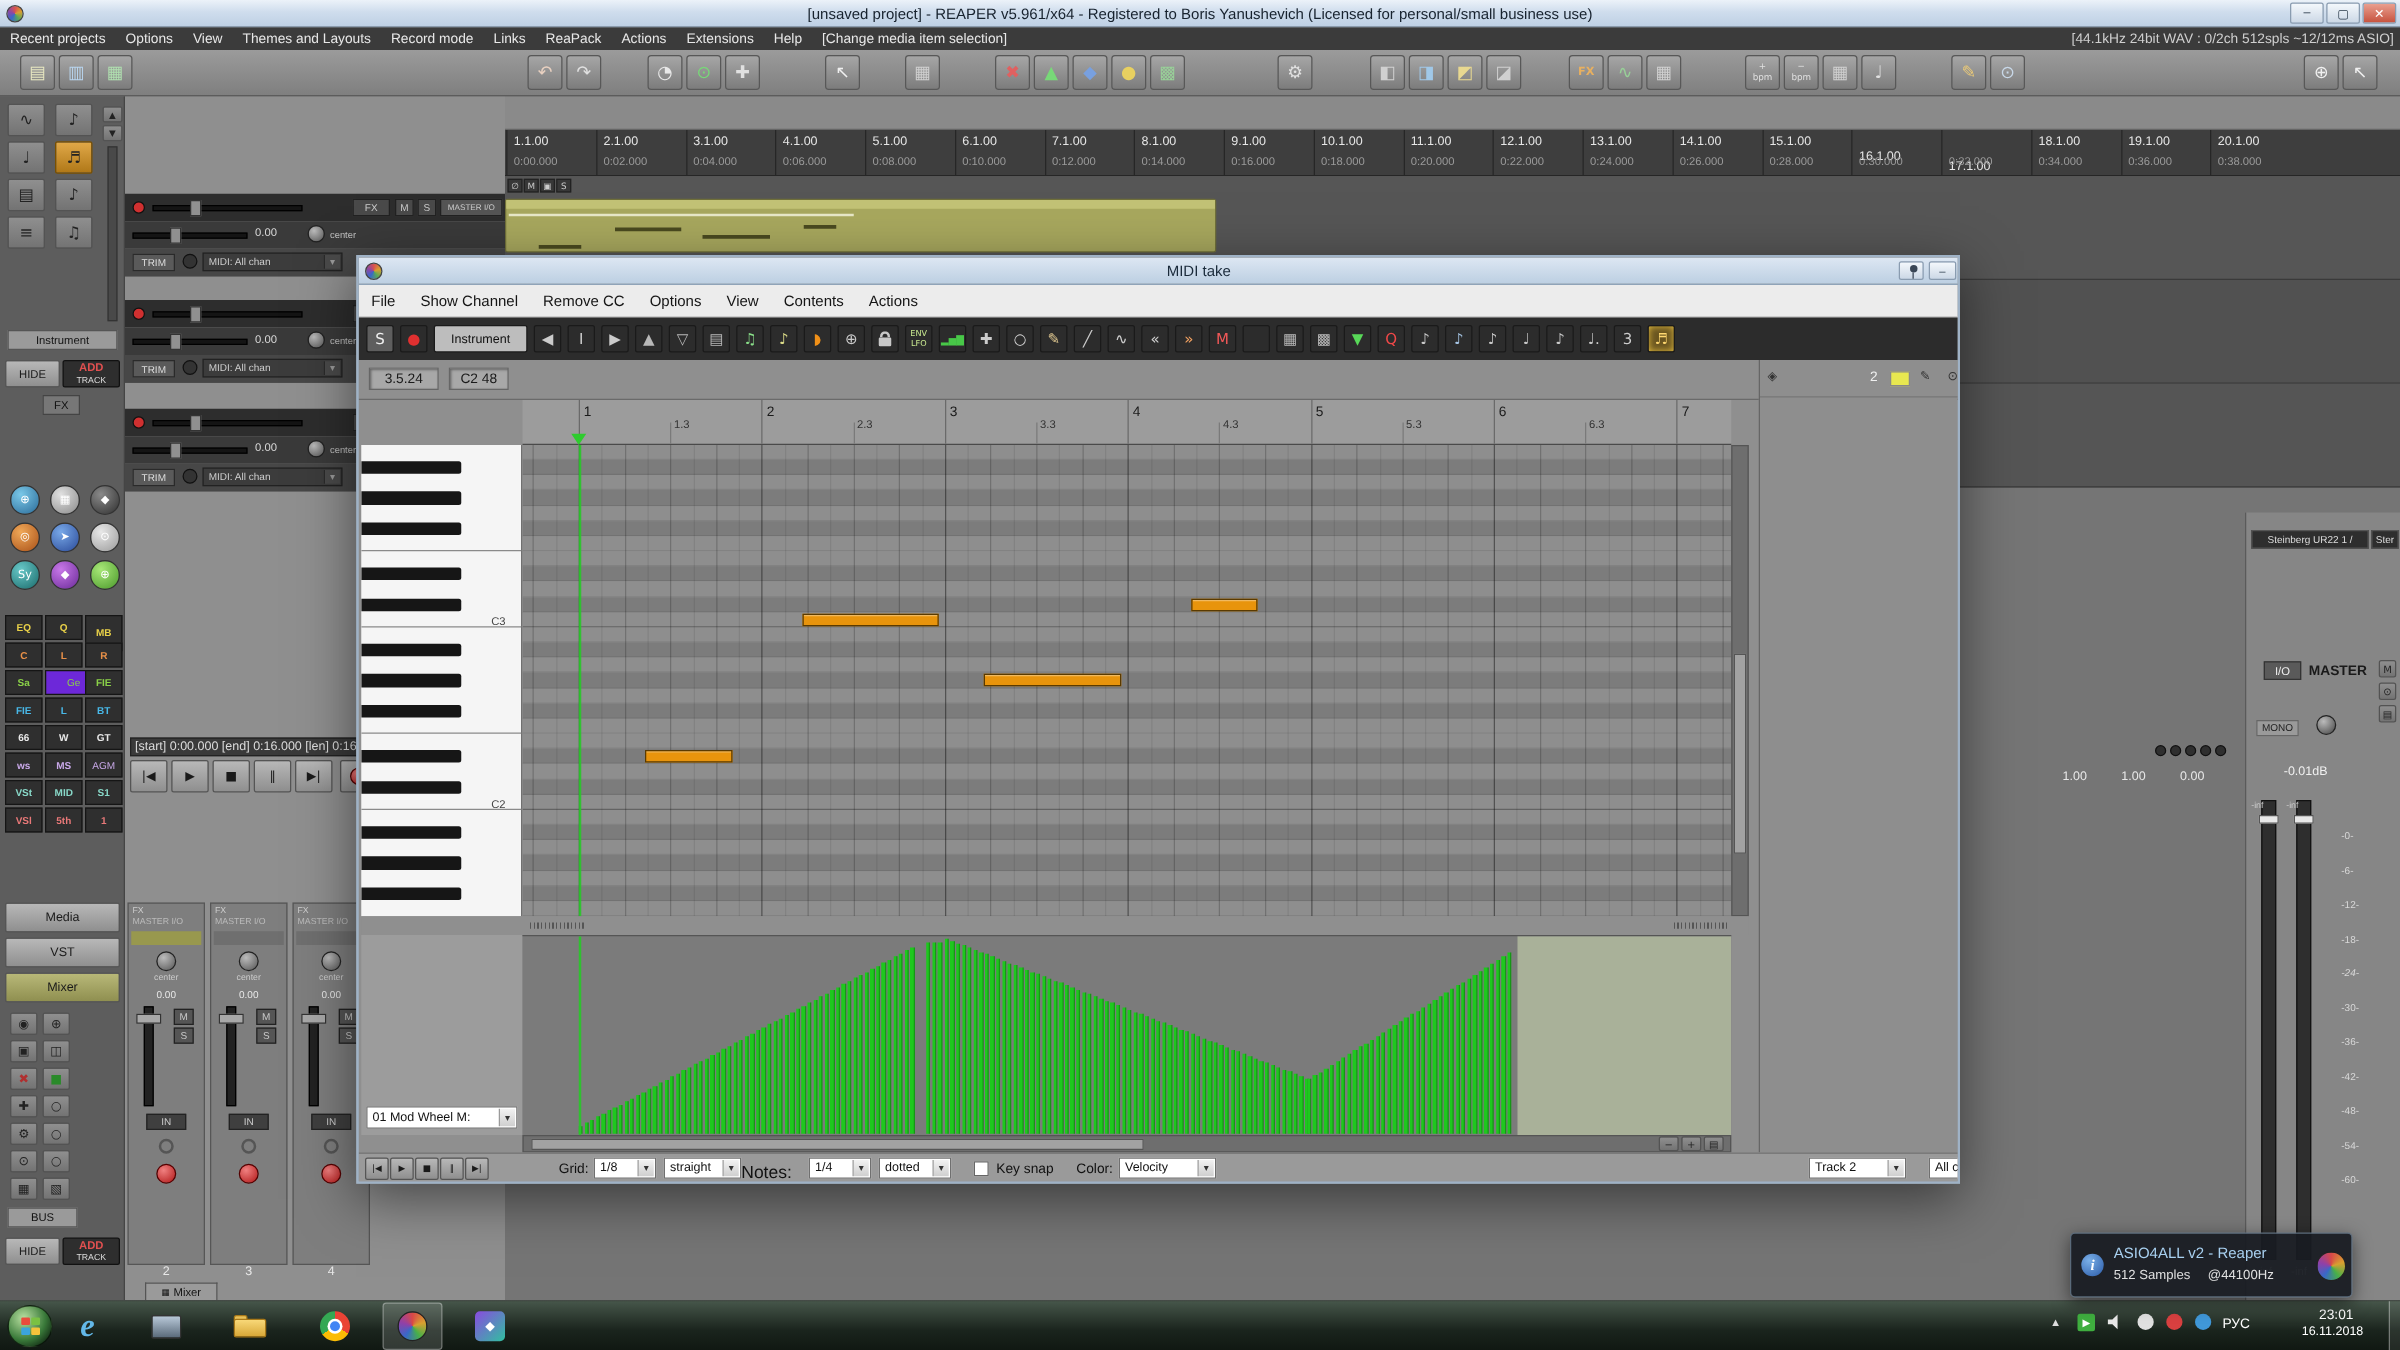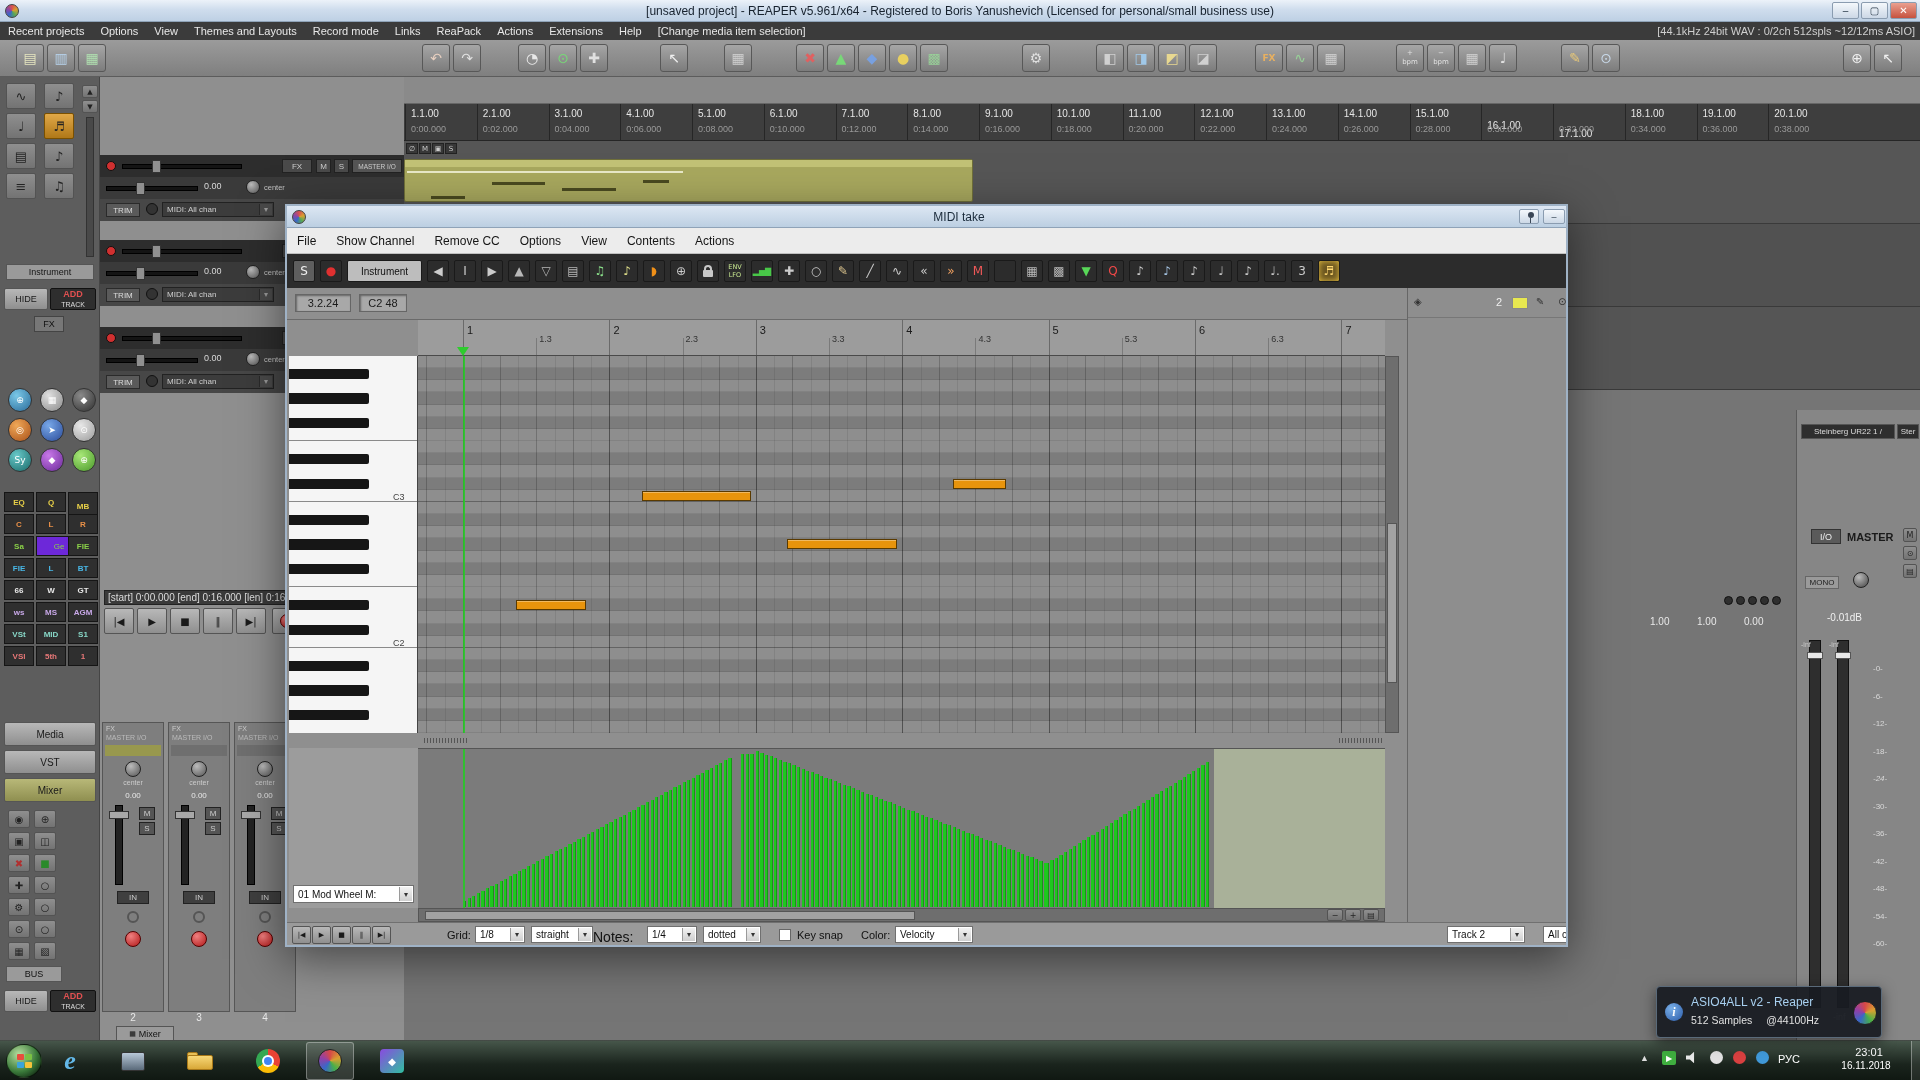--- a/index.html
+++ b/index.html
@@ -163,21 +163,21 @@
       <div class="chip abs" style="left: 36px; top: 459px; width: 46px; height: 20px; background: #6d28d9; border: 1px solid rgb(21, 21, 21); color: rgb(138, 208, 72); font-size: 8px; font-weight: normal;">Ge</div>
       <div class="chip abs" style="left: 68px; top: 459px; width: 30px; height: 20px; background: rgb(47, 47, 47); border: 1px solid rgb(21, 21, 21); color: rgb(138, 208, 72); font-size: 8px; font-weight: bold;">FIE</div>
       <div class="chip abs" style="left: 4px; top: 481px; width: 30px; height: 20px; background: rgb(47, 47, 47); border: 1px solid rgb(21, 21, 21); color: rgb(72, 184, 232); font-size: 8px; font-weight: bold;">FIE</div>
       <div class="chip abs" style="left: 36px; top: 481px; width: 30px; height: 20px; background: rgb(47, 47, 47); border: 1px solid rgb(21, 21, 21); color: rgb(72, 184, 232); font-size: 8px; font-weight: bold;">L</div>
       <div class="chip abs" style="left: 68px; top: 481px; width: 30px; height: 20px; background: rgb(47, 47, 47); border: 1px solid rgb(21, 21, 21); color: rgb(72, 184, 232); font-size: 8px; font-weight: bold;">BT</div>
       <div class="chip abs" style="left: 4px; top: 503px; width: 30px; height: 20px; background: rgb(47, 47, 47); border: 1px solid rgb(21, 21, 21); color: rgb(232, 232, 232); font-size: 8px; font-weight: bold;">66</div>
       <div class="chip abs" style="left: 36px; top: 503px; width: 30px; height: 20px; background: rgb(47, 47, 47); border: 1px solid rgb(21, 21, 21); color: rgb(232, 232, 232); font-size: 8px; font-weight: bold;">W</div>
       <div class="chip abs" style="left: 68px; top: 503px; width: 30px; height: 20px; background: rgb(47, 47, 47); border: 1px solid rgb(21, 21, 21); color: rgb(232, 232, 232); font-size: 8px; font-weight: bold;">GT</div>
       <div class="chip abs" style="left: 4px; top: 525px; width: 30px; height: 20px; background: rgb(47, 47, 47); border: 1px solid rgb(21, 21, 21); color: rgb(200, 168, 232); font-size: 8px; font-weight: bold;">ws</div>
       <div class="chip abs" style="left: 36px; top: 525px; width: 30px; height: 20px; background: rgb(47, 47, 47); border: 1px solid rgb(21, 21, 21); color: rgb(200, 168, 232); font-size: 8px; font-weight: bold;">MS</div>
-      <div class="chip abs" style="left: 68px; top: 525px; width: 30px; height: 20px; background: rgb(47, 47, 47); border: 1px solid rgb(21, 21, 21); color: rgb(200, 168, 232); font-size: 8px; font-weight: bold;">AGM</div>
+      <div class="chip abs" style="left: 68px; top: 525px; width: 30px; height: 20px; background: rgb(47, 47, 47); border: 1px solid rgb(21, 21, 21); color: rgb(200, 168, 232); font-size: 8px; font-weight: normal;">AGM</div>
       <div class="chip abs" style="left: 4px; top: 547px; width: 30px; height: 20px; background: rgb(47, 47, 47); border: 1px solid rgb(21, 21, 21); color: rgb(136, 216, 200); font-size: 8px; font-weight: bold;">VSt</div>
       <div class="chip abs" style="left: 36px; top: 547px; width: 30px; height: 20px; background: rgb(47, 47, 47); border: 1px solid rgb(21, 21, 21); color: rgb(136, 216, 200); font-size: 8px; font-weight: bold;">MID</div>
       <div class="chip abs" style="left: 68px; top: 547px; width: 30px; height: 20px; background: rgb(47, 47, 47); border: 1px solid rgb(21, 21, 21); color: rgb(136, 216, 200); font-size: 8px; font-weight: bold;">S1</div>
       <div class="chip abs" style="left: 4px; top: 569px; width: 30px; height: 20px; background: rgb(47, 47, 47); border: 1px solid rgb(21, 21, 21); color: rgb(232, 120, 120); font-size: 8px; font-weight: bold;">VSl</div>
       <div class="chip abs" style="left: 36px; top: 569px; width: 30px; height: 20px; background: rgb(47, 47, 47); border: 1px solid rgb(21, 21, 21); color: rgb(232, 120, 120); font-size: 8px; font-weight: bold;">5th</div>
       <div class="chip abs" style="left: 68px; top: 569px; width: 30px; height: 20px; background: rgb(47, 47, 47); border: 1px solid rgb(21, 21, 21); color: rgb(232, 120, 120); font-size: 8px; font-weight: bold;">1</div>
       <div class="btn3d abs" style="left: 4px; top: 645px; width: 92px; height: 24px; font-size: 10px;">Media</div>
       <div class="btn3d abs" style="left: 4px; top: 673px; width: 92px; height: 24px; font-size: 10px;">VST</div>
       <div class="btn3d abs" style="left: 4px; top: 701px; width: 92px; height: 24px; font-size: 10px; background: linear-gradient(rgb(184, 184, 120), rgb(143, 143, 80));">Mixer</div>
       <div class="stile abs" style="left: 8px; top: 733px; width: 22px; height: 18px; font-size: 10px;">◉</div>
@@ -505,21 +505,21 @@
         <div class="etile abs" style="left: 842px; top: 6px; width: 22px; height: 22px; color: rgb(204, 204, 204);">♪</div>
         <div class="etile abs" style="left: 869px; top: 6px; width: 22px; height: 22px; color: rgb(168, 200, 232);">♪</div>
         <div class="etile abs" style="left: 896px; top: 6px; width: 22px; height: 22px; color: rgb(204, 204, 204);">♪</div>
         <div class="etile abs" style="left: 923px; top: 6px; width: 22px; height: 22px; color: rgb(204, 204, 204);">♩</div>
         <div class="etile abs" style="left: 950px; top: 6px; width: 22px; height: 22px; color: rgb(204, 204, 204);">♪</div>
         <div class="etile abs" style="left: 977px; top: 6px; width: 22px; height: 22px; color: rgb(204, 204, 204);">♩.</div>
         <div class="etile abs" style="left: 1004px; top: 6px; width: 22px; height: 22px; color: rgb(204, 204, 204);">3</div>
         <div class="etile active abs" style="left: 1031px; top: 6px; width: 22px; height: 22px; color: rgb(255, 216, 112);">♬</div>
       </div>
       <div class="abs" style="left: 0px; top: 82px; width: 1344px; height: 32px; background: rgb(143, 143, 143); border-bottom: 1px solid rgb(106, 106, 106);">
-        <div class="chip abs" style="left: 8px; top: 6px; width: 56px; height: 18px; background: rgb(168, 168, 168); border: 1px solid rgb(102, 102, 102); box-shadow: rgba(0, 0, 0, 0.4) 1px 1px 2px inset; font-size: 11px; color: rgb(26, 26, 26);">3.2.24</div>
+        <div class="chip abs" style="left: 8px; top: 6px; width: 56px; height: 18px; background: rgb(168, 168, 168); border: 1px solid rgb(102, 102, 102); box-shadow: rgba(0, 0, 0, 0.4) 1px 1px 2px inset; font-size: 11px; color: rgb(26, 26, 26);">3.5.24</div>
         <div class="chip abs" style="left: 72px; top: 6px; width: 48px; height: 18px; background: rgb(168, 168, 168); border: 1px solid rgb(102, 102, 102); box-shadow: rgba(0, 0, 0, 0.4) 1px 1px 2px inset; font-size: 11px; color: rgb(26, 26, 26);">C2 48</div>
       </div>
       <div class="abs" style="left: 1120px; top: 82px; width: 224px; height: 634px; background: rgb(142, 142, 142); border-left: 1px solid rgb(102, 102, 102);">
         <div class="abs" style="left: 0px; top: 0px; width: 224px; height: 30px; border-bottom: 1px solid rgb(119, 119, 119);">
           <div class="abs" style="left: 6px; top: 8px; font-size: 10px; color: rgb(51, 51, 51); font-family: &quot;DejaVu Sans&quot;, sans-serif;">◈</div>
           <div class="abs" style="left: 88px; top: 8px; font-size: 11px; color: rgb(240, 240, 240);">2</div>
           <div class="abs" style="left: 104px; top: 9px; width: 16px; height: 12px; background: rgb(232, 232, 80); border: 1px solid rgb(136, 136, 136);"></div>
           <div class="abs" style="left: 128px; top: 8px; font-size: 10px; color: rgb(51, 51, 51); font-family: &quot;DejaVu Sans&quot;, sans-serif;">✎</div>
           <div class="abs" style="left: 150px; top: 8px; font-size: 10px; color: rgb(51, 51, 51); font-family: &quot;DejaVu Sans&quot;, sans-serif;">⊙</div>
           <div class="abs" style="left: 172px; top: 8px; font-size: 10px; color: rgb(51, 51, 51); font-family: &quot;DejaVu Sans&quot;, sans-serif;">⊘</div>

